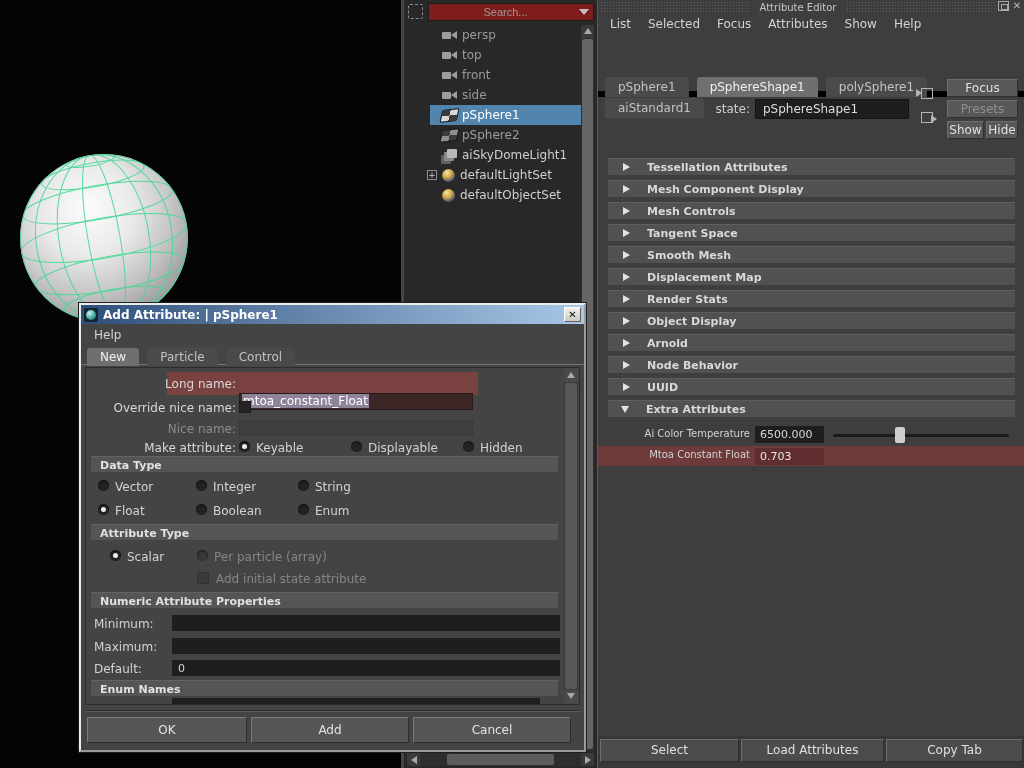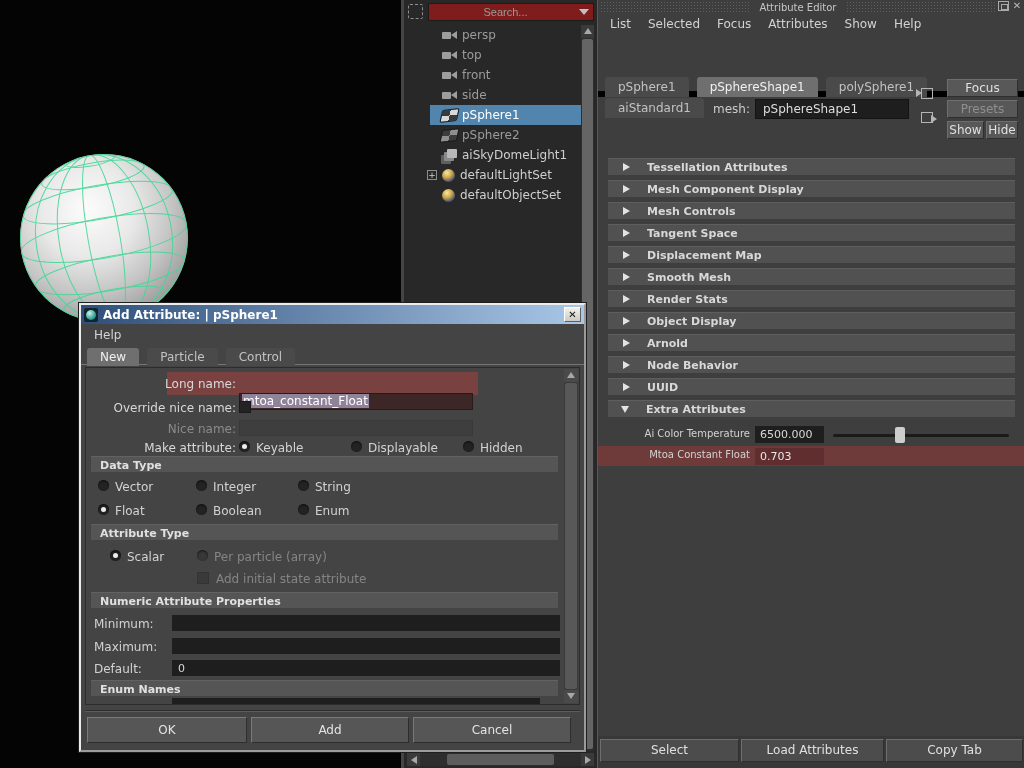--- a/index.html
+++ b/index.html
@@ -265,21 +265,21 @@
     <span>Help</span>
   </div>
 
   <div class="ae-tabs">
     <span class="tab">pSphere1</span>
     <span class="tab active">pSphereShape1</span>
     <span class="tab">polySphere1</span>
     <span class="tab">aiStandard1</span>
   </div>
 
-  <div class="ae-mesh-label">mesh:</div>
+  <div class="ae-mesh-label">state:</div>
   <div class="ae-mesh-field">pSphereShape1</div>
   <div class="conn-icon conn-in" style="left:318px; top:86px;">
     <span class="box"></span>
       <span class="arr"></span>
   </div>
   <div class="conn-icon conn-out" style="left:318px; top:110px;">
     <span class="box"></span>
       <span class="arr"></span>
   </div>
   <div class="ae-btn" style="left:349px; top:79px; width:71px; height:18px; line-height:16px;">Focus</div>
@@ -299,25 +299,25 @@
     <div class="section-bar">
       <span class="sec-tri-r"></span>
       <span class="sec-label">Mesh Controls</span>
     </div>
     <div class="section-bar">
       <span class="sec-tri-r"></span>
       <span class="sec-label">Tangent Space</span>
     </div>
     <div class="section-bar">
       <span class="sec-tri-r"></span>
+      <span class="sec-label">Smooth Mesh</span>
+    </div>
+    <div class="section-bar">
+      <span class="sec-tri-r"></span>
       <span class="sec-label">Displacement Map</span>
-    </div>
-    <div class="section-bar">
-      <span class="sec-tri-r"></span>
-      <span class="sec-label">Smooth Mesh</span>
     </div>
     <div class="section-bar">
       <span class="sec-tri-r"></span>
       <span class="sec-label">Render Stats</span>
     </div>
     <div class="section-bar">
       <span class="sec-tri-r"></span>
       <span class="sec-label">Object Display</span>
     </div>
     <div class="section-bar">

